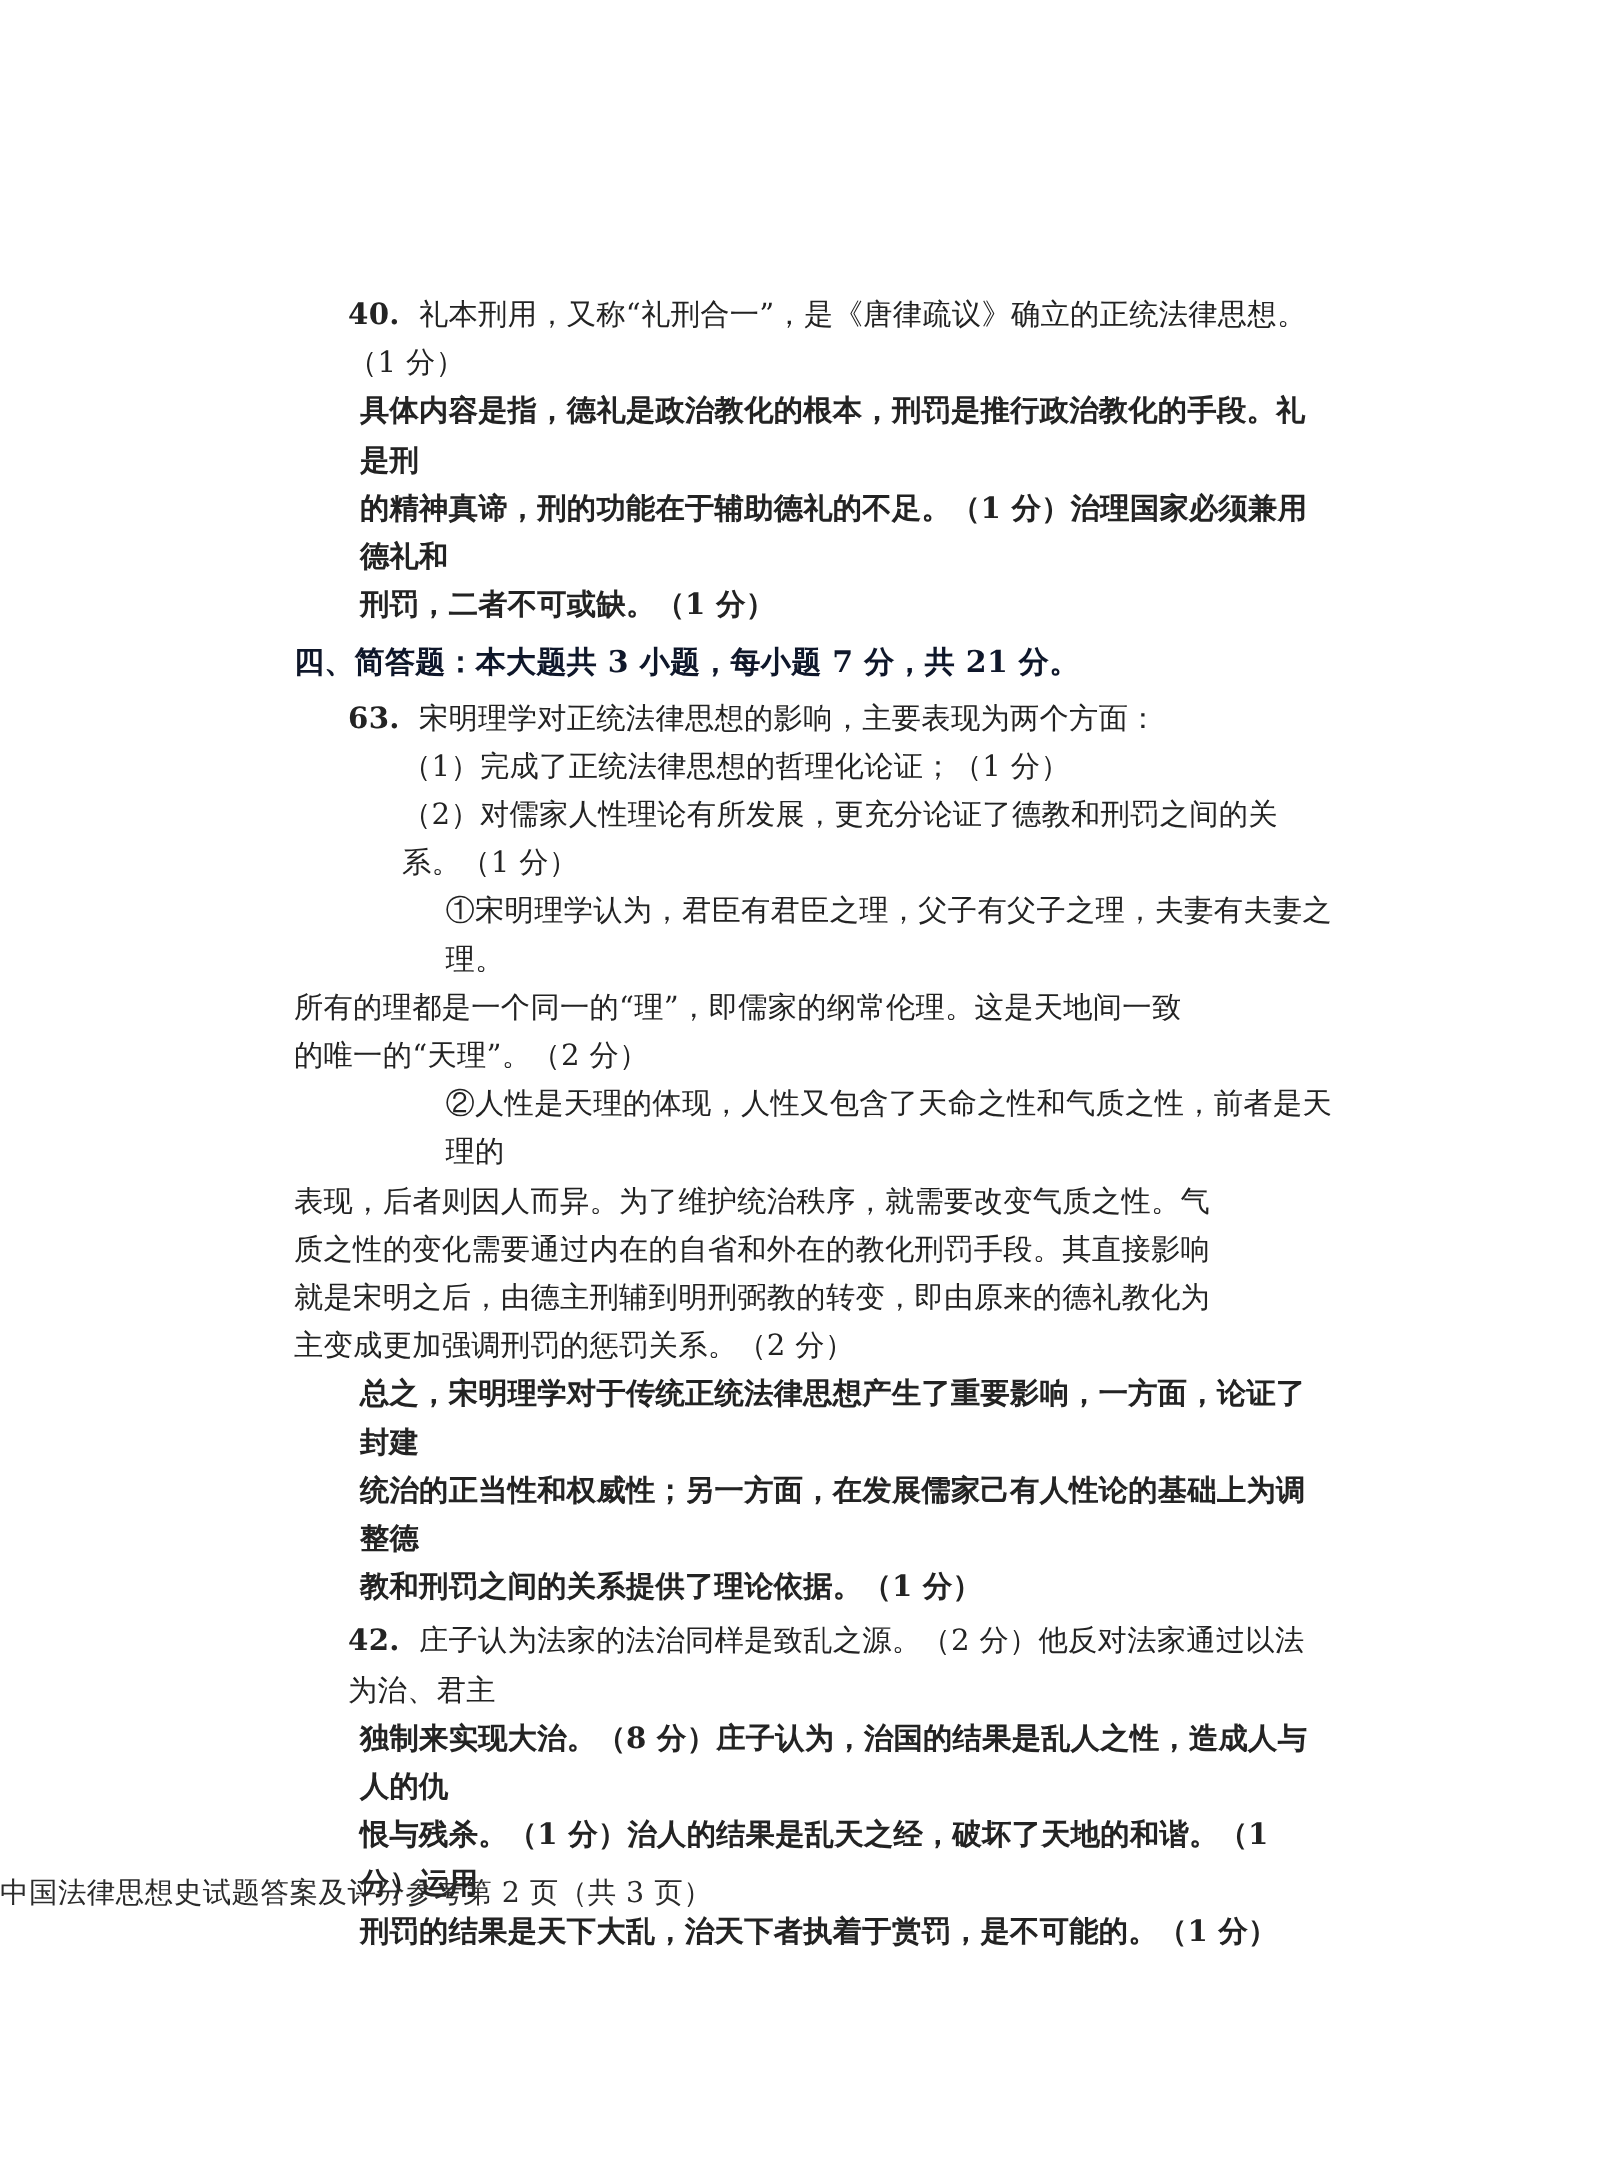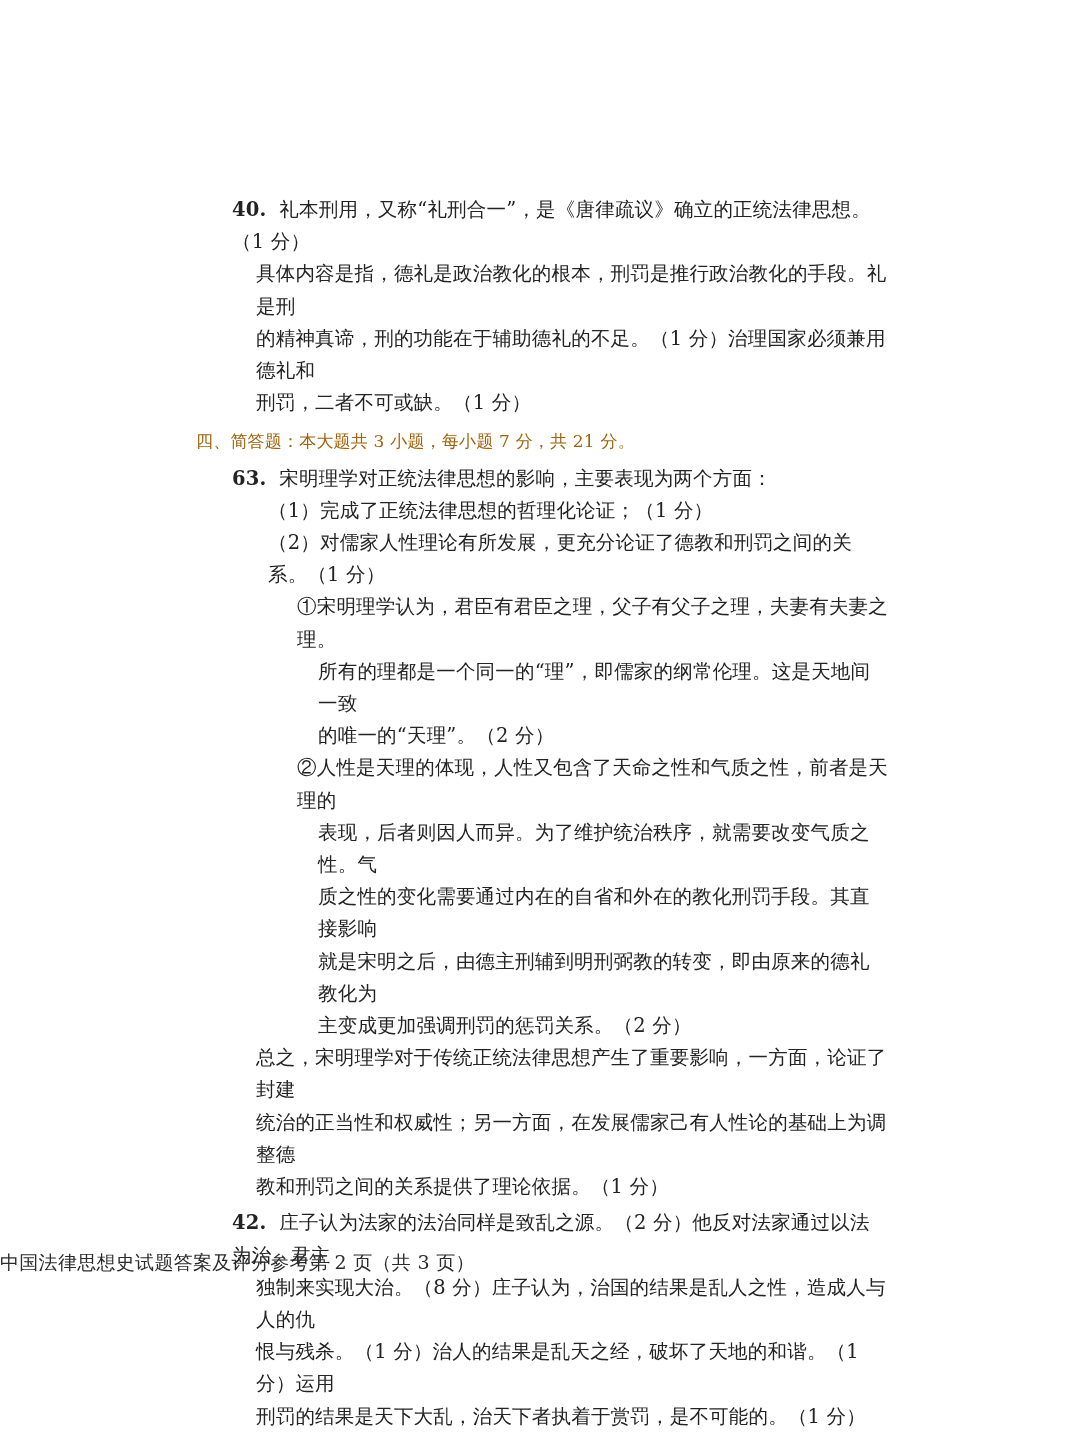--- a/index.html
+++ b/index.html
@@ -34,30 +34,30 @@
     line-height: 32.2px;
     letter-spacing: 0.2px;
     white-space: pre-wrap;
     color: #232323;
     text-align: left;
   }
 
   
   .ind-sec    { margin-left: 0px; }      
   .ind-num    { margin-left: 36px; }     
-  .ind-body   { margin-left: 60px; }     
+  .ind-body   { margin-left: 44px; font-weight: bold; }     
   .ind-sub    { margin-left: 72px; }     
   .ind-sub2   { margin-left: 101px; }    
-  .ind-sub3   { margin-left: 122px; }    
+  .ind-sub3   { }    
 
   .section-title {
-    font-weight: 400;
-    font-size: 17px;
+    font-weight: 700;
+    font-size: 20px;
     line-height: 32.2px;
-    color: #a16207;
+    color: #0f172a;
     margin-top: 6px;
     margin-bottom: 5px;
   }
 
   .item {
     margin-top: 4px;
   }
   .num {
     font-weight: 700;
     font-family: "DejaVu Serif", "Liberation Serif", serif;

